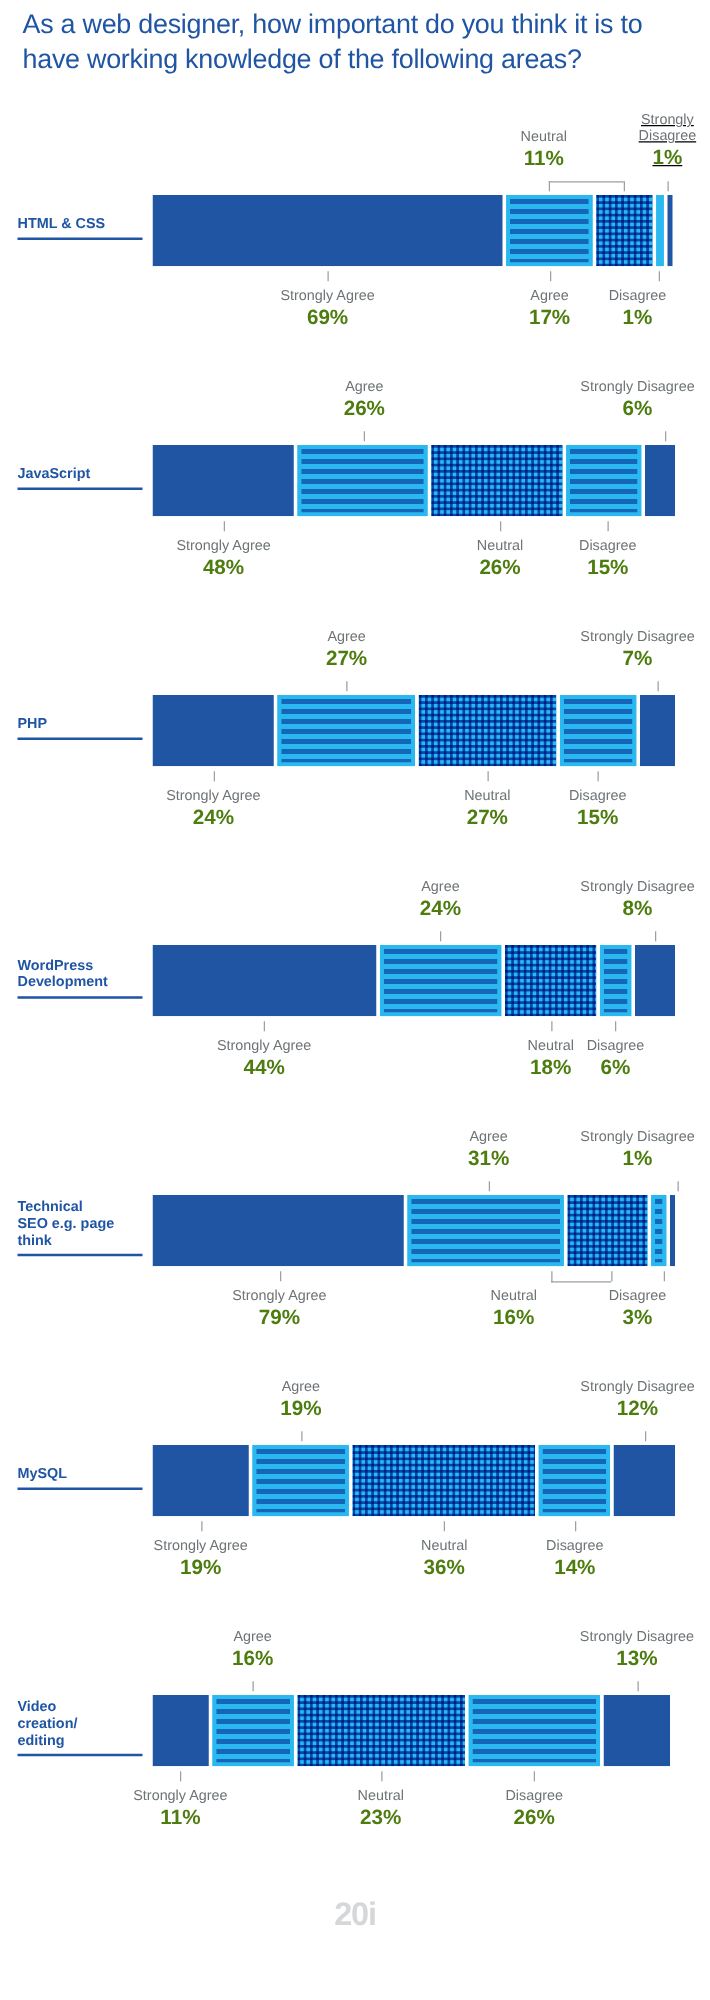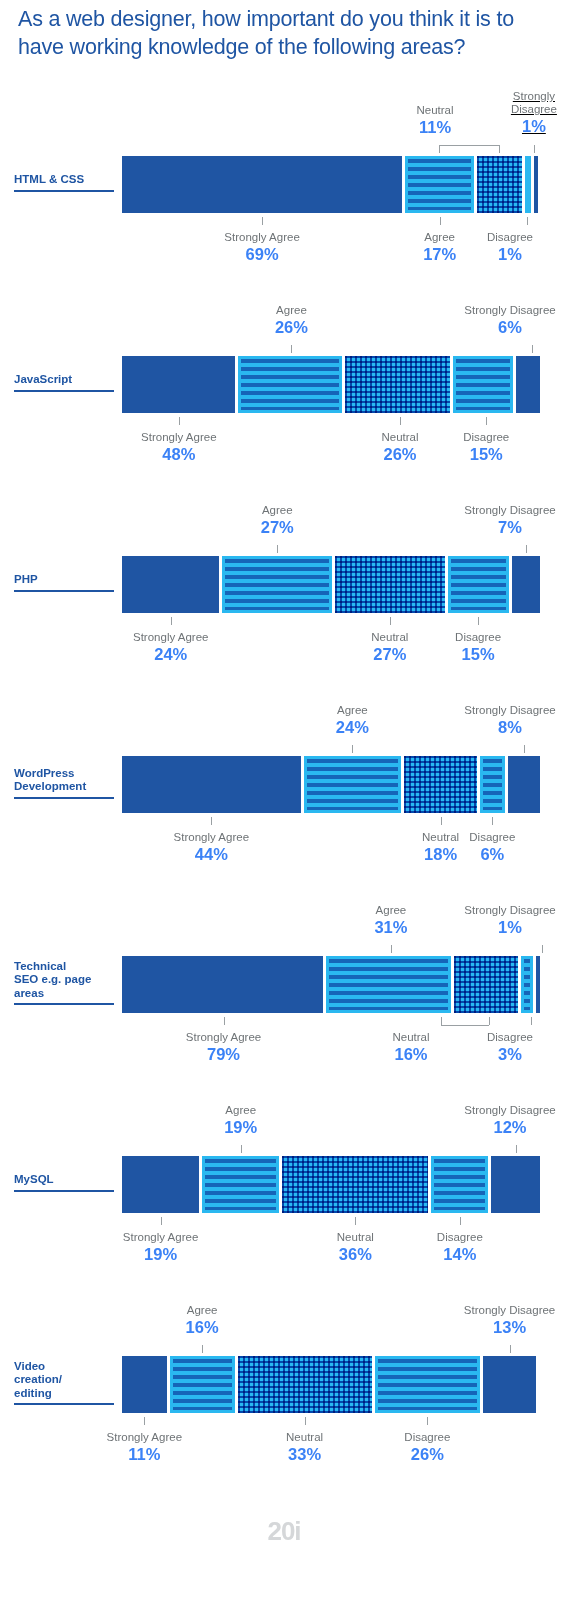--- a/index.html
+++ b/index.html
@@ -54,21 +54,21 @@
   .rowlabel .rule{
     display:block;margin-top:3px;width:100px;height:2px;background:#1f55a3;
   }
 
   
   .callout{position:absolute;text-align:center;}
   .callout .cname{
     font-size:11.5px;color:#6e7376;line-height:1.15;white-space:pre-line;
   }
   .callout .cval{
-    font-size:16.5px;font-weight:bold;color:#3b82f6;line-height:1.2;margin-top:1px;
+    font-size:16.5px;font-weight:bold;color:#4d7c0f;line-height:1.2;margin-top:1px;
   }
   .tick{position:absolute;width:1px;background:#9aa0a3;}
   .elbow{position:absolute;border-top:1px solid #9aa0a3;height:1px;}
   .elbowv{position:absolute;width:1px;background:#9aa0a3;}
 
   .logo{
     position:absolute;left:0;top:1516px;width:568px;text-align:center;
     font-size:26px;font-weight:bold;color:#d5d7d9;letter-spacing:-1px;
   }
 </style>
@@ -271,21 +271,21 @@
       <div class="tick" style="left: 523.76px; top: 649px; height: 8px;"></div>
       <div class="callout" style="width: 112px; left: 454px; top: 607.5px;">
         <div class="cname">Strongly Disagree</div>
         <div class="cval">8%</div>
       </div>
     </div>
     <div class="row">
       <div class="rowlabel" style="top: 863.75px;">
         <div>Technical</div>
         <div>SEO e.g. page</div>
-        <div>areas</div>
+        <div>think</div>
         <span class="rule"></span>
       </div>
       <div class="bar" style="top: 860px;">
         <div class="seg sa" title="Strongly Agree 50%" style="width: 203px;"></div>
         <div class="gap"></div>
         <div class="seg ag" title="Agree 31%" style="width: 125.86px;">
           <div class="fill"></div>
         </div>
         <div class="gap"></div>
         <div class="seg nt" title="Neutral 16%" style="width: 64.96px;">
@@ -409,21 +409,21 @@
         <div class="cval">26%</div>
       </div>
       <div class="tick" style="left: 202.14px; top: 1249px; height: 8px;"></div>
       <div class="callout" style="width: 112px; left: 146.14px; top: 1207.5px;">
         <div class="cname">Agree</div>
         <div class="cval">16%</div>
       </div>
       <div class="tick" style="left: 304.61px; top: 1321px; height: 8px;"></div>
       <div class="callout" style="width: 112px; left: 248.61px; top: 1335px;">
         <div class="cname">Neutral</div>
-        <div class="cval">33%</div>
+        <div class="cval">23%</div>
       </div>
       <div class="tick" style="left: 509.55px; top: 1249px; height: 8px;"></div>
       <div class="callout" style="width: 112px; left: 453.55px; top: 1207.5px;">
         <div class="cname">Strongly Disagree</div>
         <div class="cval">13%</div>
       </div>
     </div>
   </div>
 
 <div class="logo">20i</div>

